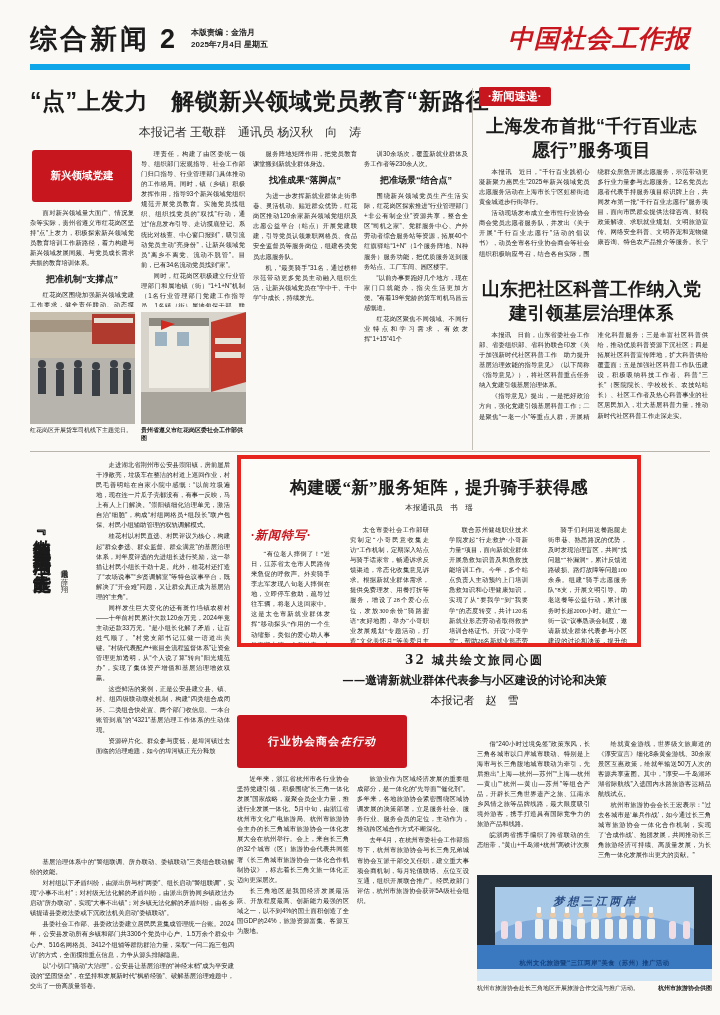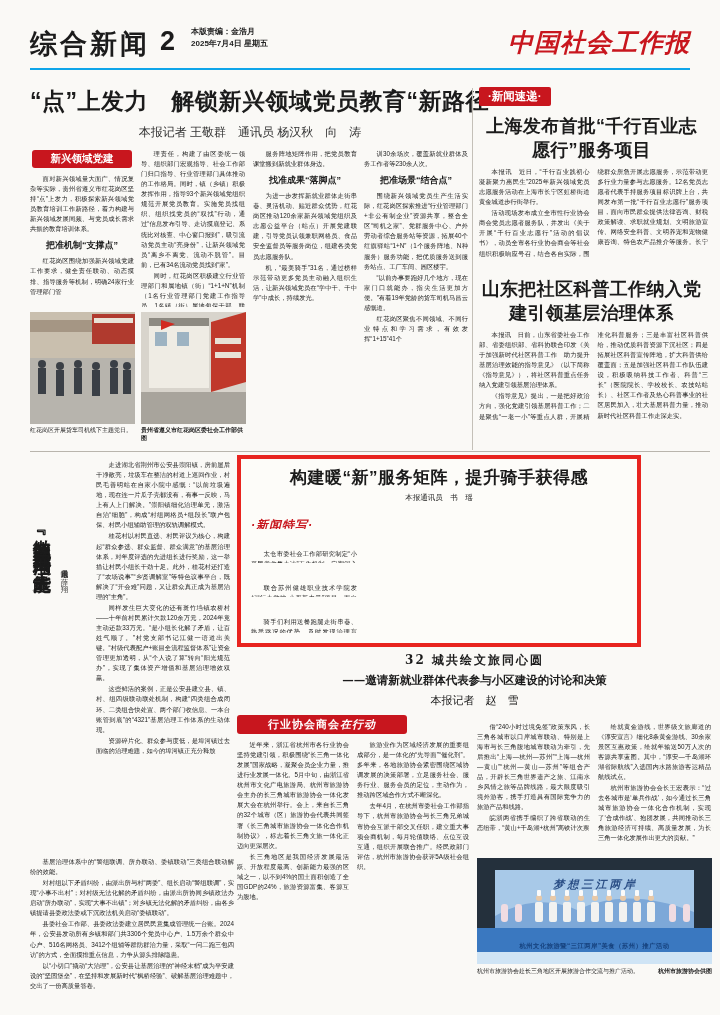--- a/index.html
+++ b/index.html
@@ -1,30 +1,30 @@
 <!DOCTYPE html>
 <html><head>
 <meta charset="utf-8">
 <style>
   html,body{margin:0;padding:0;background:#888;}
   .page{position:relative;width:720px;height:1015px;background:#faf9f6;margin:0 auto;
         font-family:"Liberation Sans","DejaVu Sans",sans-serif;color:#1b1b1b;overflow:hidden;}
   
-  .mast{position:absolute;left:30px;top:26px;width:660px;height:44px;border-bottom:2px solid #0ea5e9;
-        display:flex;align-items:flex-start;padding-bottom:12px;box-sizing:border-box;}
+  .mast{position:absolute;left:30px;top:26px;width:660px;height:44px;border-bottom:6px solid #0ea5e9;
+        display:flex;align-items:center;padding-bottom:12px;box-sizing:border-box;}
   .mast-section{font-size:27px;font-weight:800;letter-spacing:3px;}
   .mast-page{font-size:27px;font-weight:700;margin-left:10px;}
   .mast-meta{margin-left:16px;font-size:8px;line-height:1.5;font-weight:700;color:#222;padding-bottom:1px;}
   .mast-logo{margin-left:auto;color:#c8161e;font-size:25px;font-weight:800;font-style:italic;
              font-family:"DejaVu Serif","Liberation Serif",serif;letter-spacing:1px;padding-bottom:2px;}
   
   .bp{font-size:6.3px;line-height:1.6;text-align:justify;text-indent:2em;margin:0 0 1px 0;}
   .colhead{font-size:9px;font-weight:800;text-align:center;margin:5px 0 4px 0;}
   .badge-red{display:block;background:#c8161e;color:#fff;font-weight:800;text-align:center;
-             border-radius:3px;padding:2px 4px;}
+             border-radius:3px;padding:19px 4px;}
   
   .lead{position:absolute;left:30px;top:86px;width:440px;height:362px;}
   .lead-hl{text-align:center;font-size:23px;font-weight:800;letter-spacing:0.5px;white-space:nowrap;}
   .lead-by{text-align:center;font-size:12px;color:#333;margin-top:7px;}
   .lead-cols{display:flex;gap:7px;margin-top:8px;}
   .lead-left{width:216px;display:flex;flex-direction:column;}
   .lead-lcols{display:flex;gap:7px;height:158px;overflow:hidden;}
   .lcol{width:104px;overflow:hidden;}
   .lead-badge{width:92px;margin:1px auto 6px auto;font-size:10.5px;}
   .photos{display:flex;gap:6px;margin-top:5px;}
@@ -47,24 +47,24 @@
   .microcell{position:absolute;left:30px;top:460px;width:204px;height:548px;}
   .mc-row{display:flex;height:392px;overflow:hidden;}
   .mc-strip{width:66px;display:flex;}
   .mc-title{writing-mode:vertical-lr;font-size:18px;font-weight:800;letter-spacing:2px;padding-top:64px;
             font-family:"DejaVu Serif","Liberation Serif",serif;}
   .mc-by{writing-mode:vertical-lr;font-size:7.5px;padding-top:104px;margin-left:5px;color:#333;}
   .mc-col{width:134px;overflow:hidden;}
   .mc-full{margin-top:5px;height:148px;overflow:hidden;}
   
   .feature{position:absolute;left:237px;top:455px;width:404px;height:192px;border:4px solid #e8241f;
-           background:#fdfcf9;box-sizing:border-box;padding:7px 10px;}
+           background:#fdfcf9;box-sizing:border-box;padding:17px 10px;font-family:Liberation Serif, serif;}
   .ft-hl{text-align:center;font-size:17px;font-weight:800;letter-spacing:0.5px;}
   .ft-by{text-align:center;font-size:7.5px;margin:4px 0 3px 0;}
-  .ft-cols{display:flex;gap:20px;height:118px;overflow:hidden;margin-top:12px;flex-direction:column;}
+  .ft-cols{display:flex;gap:20px;height:118px;overflow:hidden;margin-top:12px;}
   .ft-col{width:106px;overflow:hidden;}
   .ft-label{color:#c8161e;font-weight:800;font-size:12px;font-style:italic;margin:2px 0 5px 0;letter-spacing:1px;}
   
   .tourism{position:absolute;left:237px;top:652px;width:475px;height:356px;}
   .tz-hl{text-align:center;font-size:12px;font-weight:800;font-family:"DejaVu Serif","Liberation Serif",serif;letter-spacing:2px;}
   .tz-sub{text-align:center;font-size:11.5px;font-weight:800;font-family:"DejaVu Serif","Liberation Serif",serif;margin-top:4px;}
   .tz-by{text-align:center;font-size:11px;margin:5px 0 7px 0;}
   .tz-body{display:flex;gap:8px;align-items:center;}
   .tz-left{width:232px;}
   .assoc-badge{width:162px;font-size:11px;letter-spacing:1px;margin-bottom:6px;}

